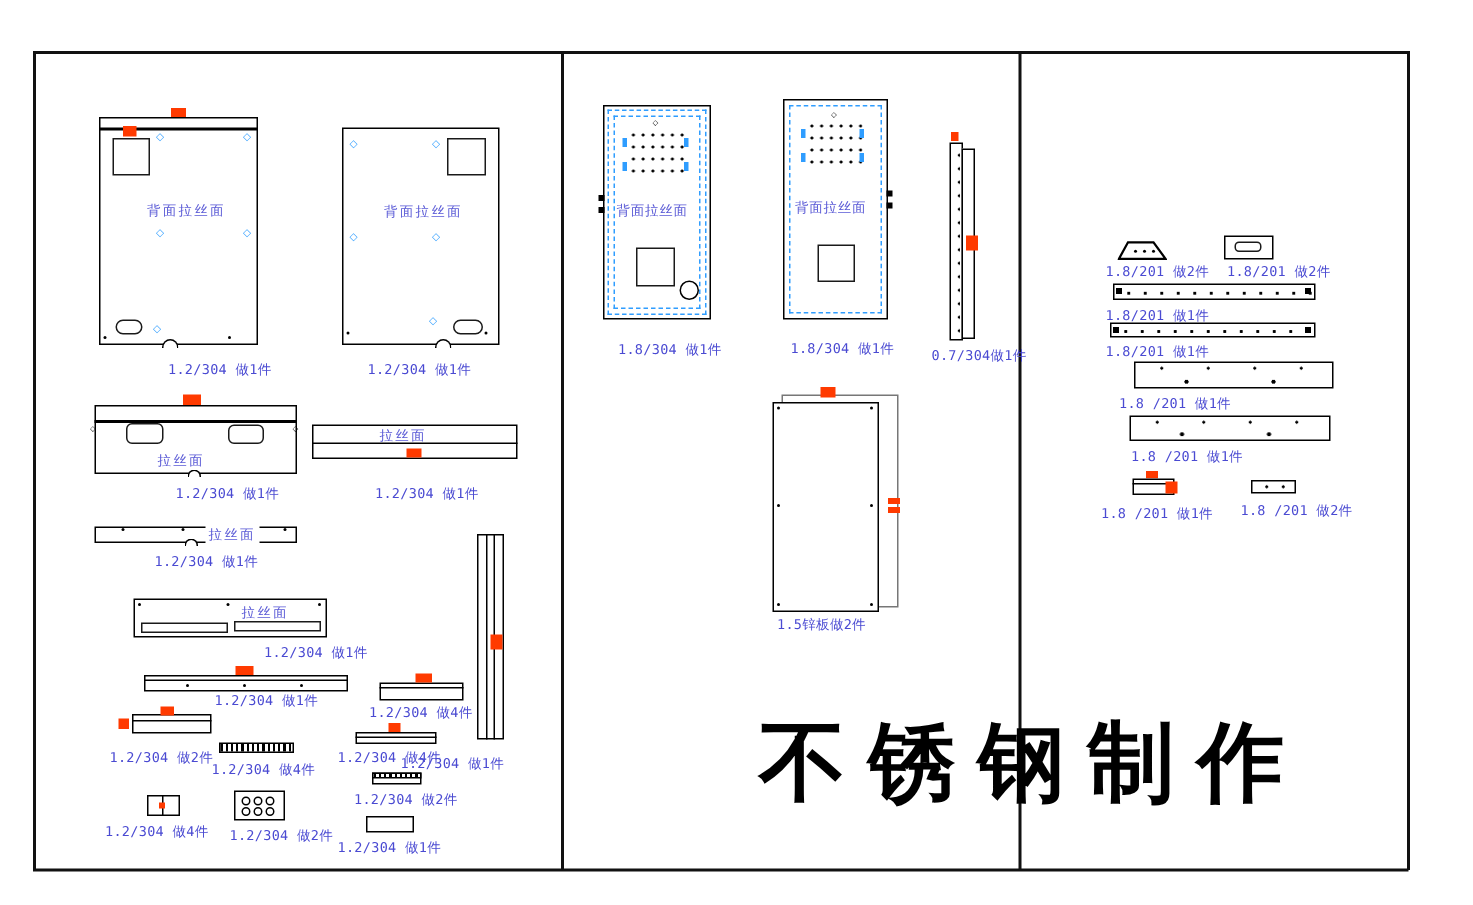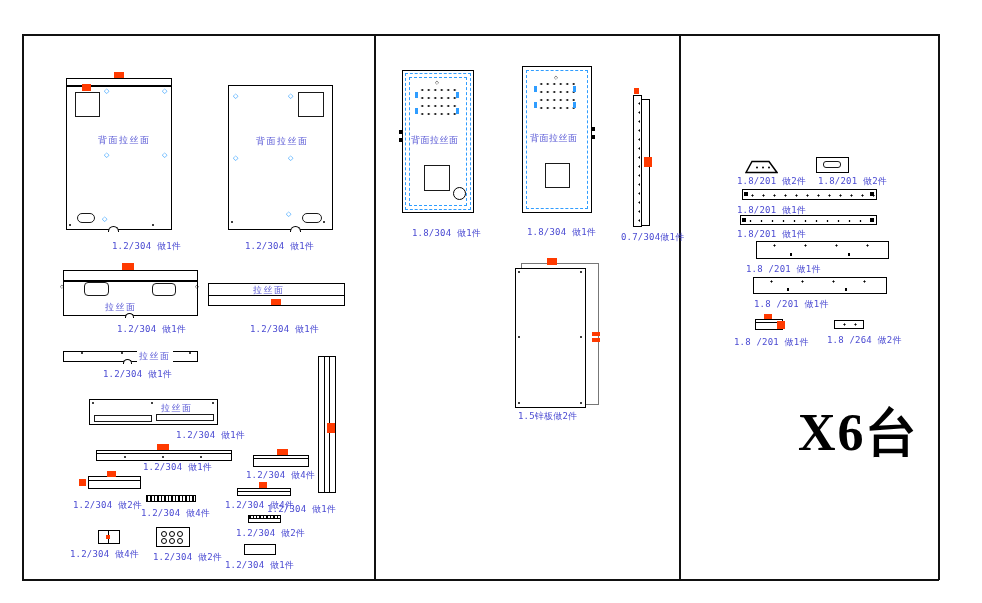--- a/index.html
+++ b/index.html
@@ -299,17 +299,17 @@
     <div class="ol" style="left:0;top:7px;width:28px;height:11px"></div>
     <div class="line" style="left:0;top:10px;width:28px;height:1px"></div>
     <div class="red" style="left:22px;top:9px;width:8px;height:8px"></div>
   </div>
   <span class="spec" style="left:734px;top:336px">1.8 /201 做1件</span>
 
   <div class="part" style="left:834px;top:320px;width:30px;height:9px">
     <div class="ol" style="inset:0"></div>
     <div class="dotgrid" style="inset:1.5px;background-size:11px 5px;background-position:3px 0"></div>
   </div>
-  <span class="spec" style="left:827px;top:334px">1.8 /264 做2件</span>
-
-  <div class="bignote" style="left:798px;top:398px;font-size:52px;letter-spacing:2px">X6台</div>
+  <span class="spec" style="left:827px;top:334px">1.8 /201 做2件</span>
+
+  <div class="bignote" style="left:506px;top:470px;font-size:58px;letter-spacing:15px">不锈钢制作</div>
 
 </div>
 
 </body></html>

